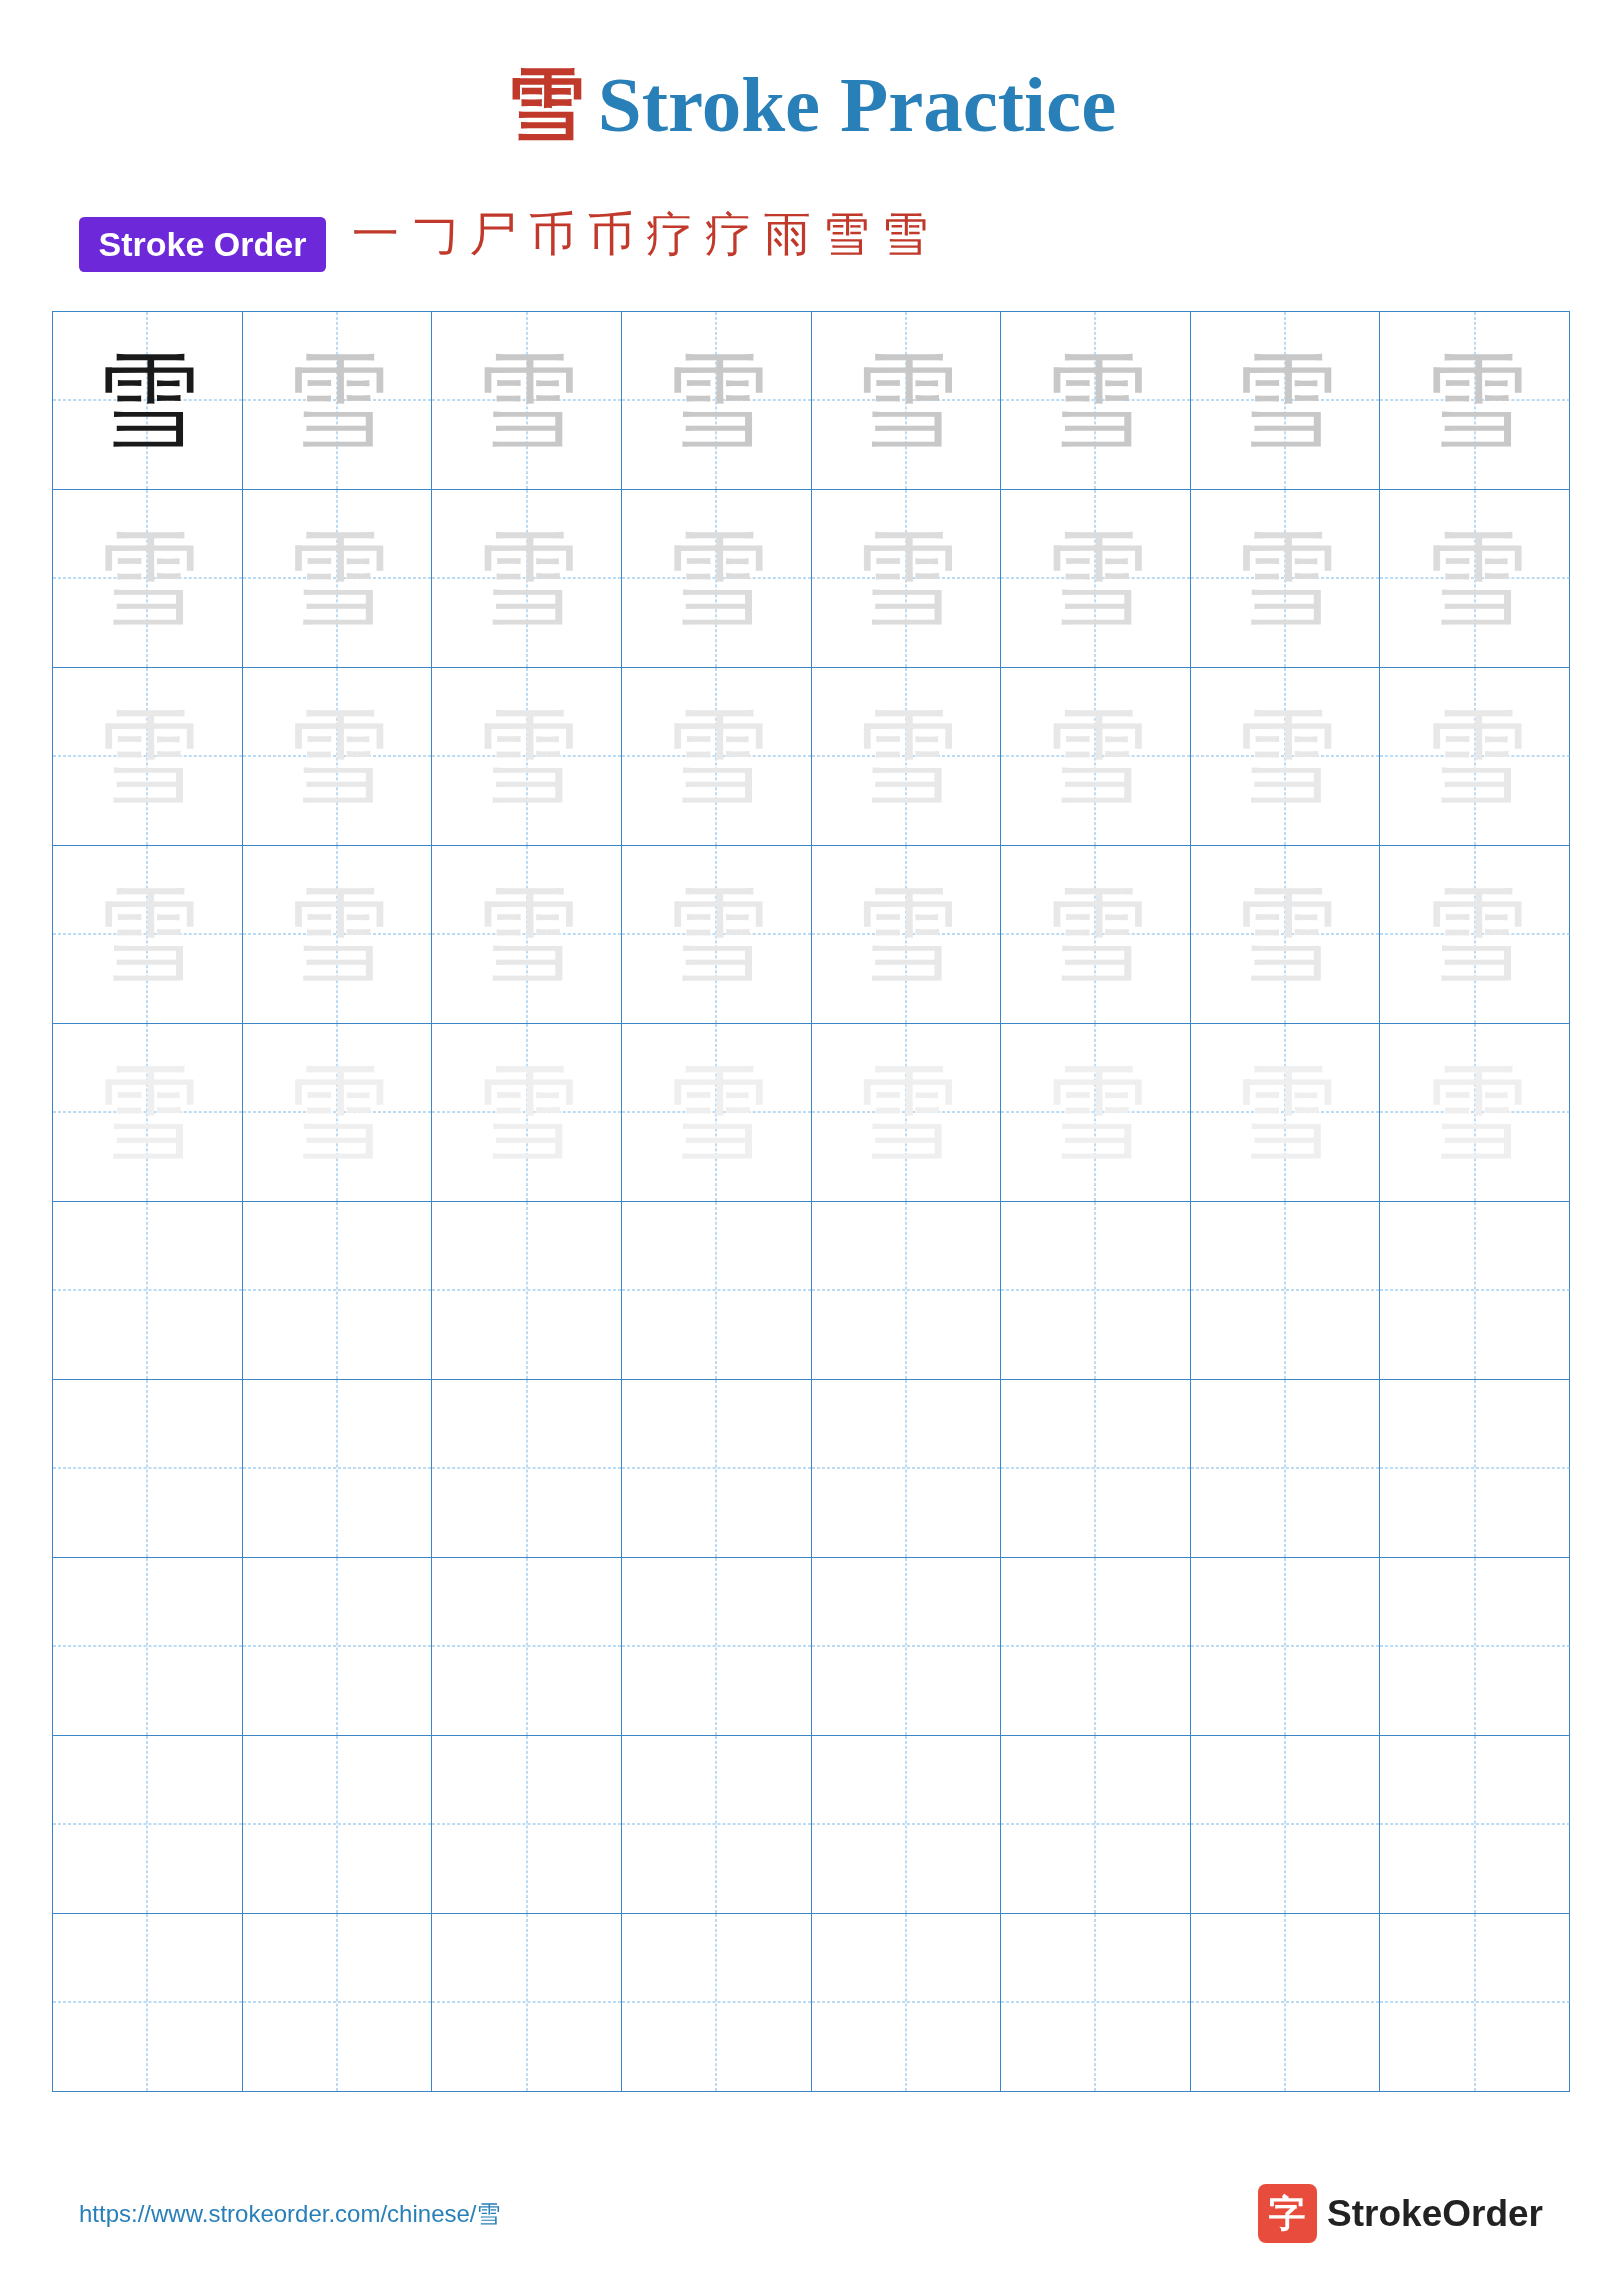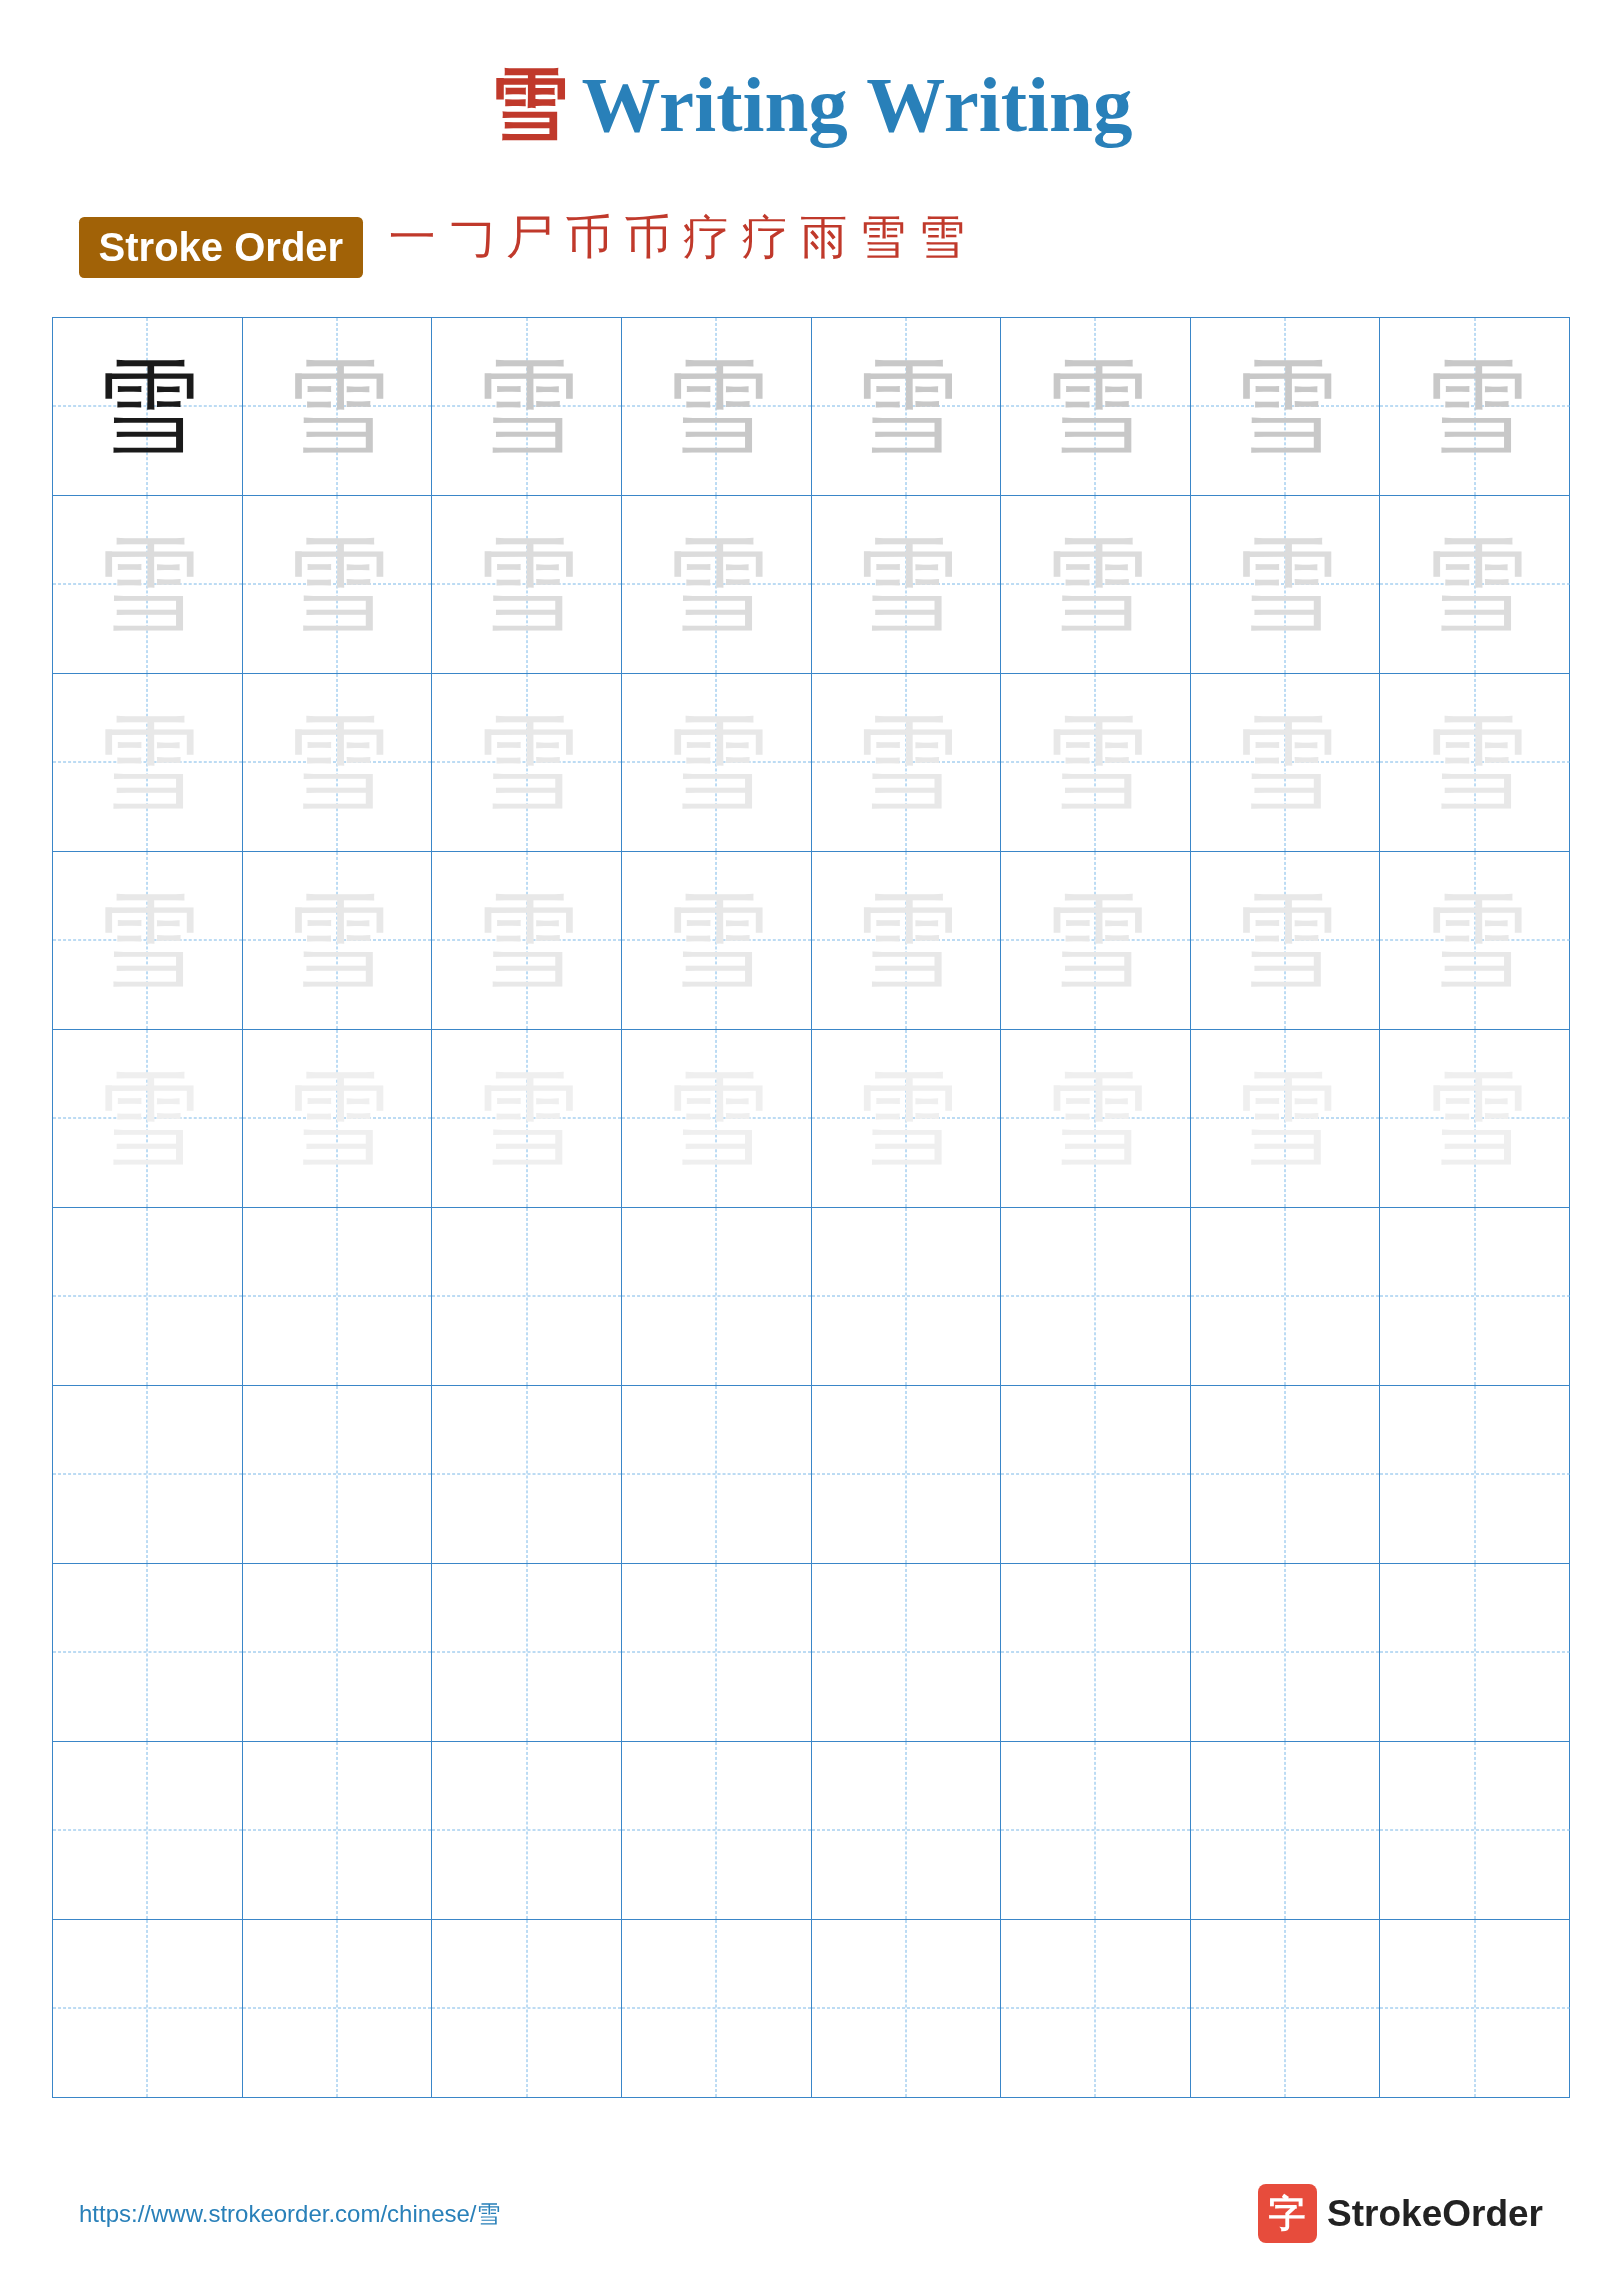--- a/index.html
+++ b/index.html
@@ -28,23 +28,23 @@
       color: #2980b9;
     }
 
     .stroke-order-row {
       display: flex;
       align-items: center;
       padding: 13px 79px;
       margin-bottom: 26px;
     }
     .stroke-order-badge {
-      background: #a16207;
+      background: #6d28d9;
       color: #fff;
-      font-size: 40px;
+      font-size: 34px;
       padding: 7.9px 19.6px;
       border-radius: 5.2px;
       margin-right: 26px;
       white-space: nowrap;
       font-family: sans-serif;
       font-weight: 600;
       margin-top: 20px;
     }
     .stroke-sequence {
       display: flex;
@@ -166,21 +166,21 @@
       justify-content: center;
       color: white;
       font-size: 37px;
       font-family: serif;
     }
   </style>
 </head>
 <body>
 
 <div class="page-title">
-  <span class="char">雪</span><span class="text">Writing Writing</span>
+  <span class="char">雪</span><span class="text">Stroke Practice</span>
 </div>
 
 <div class="stroke-order-row">
   <div class="stroke-order-badge">Stroke Order</div>
   <div class="stroke-sequence">
     <span>一</span>
     <span>𠃌</span>
     <span>尸</span>
     <span>币</span>
     <span>币</span>

